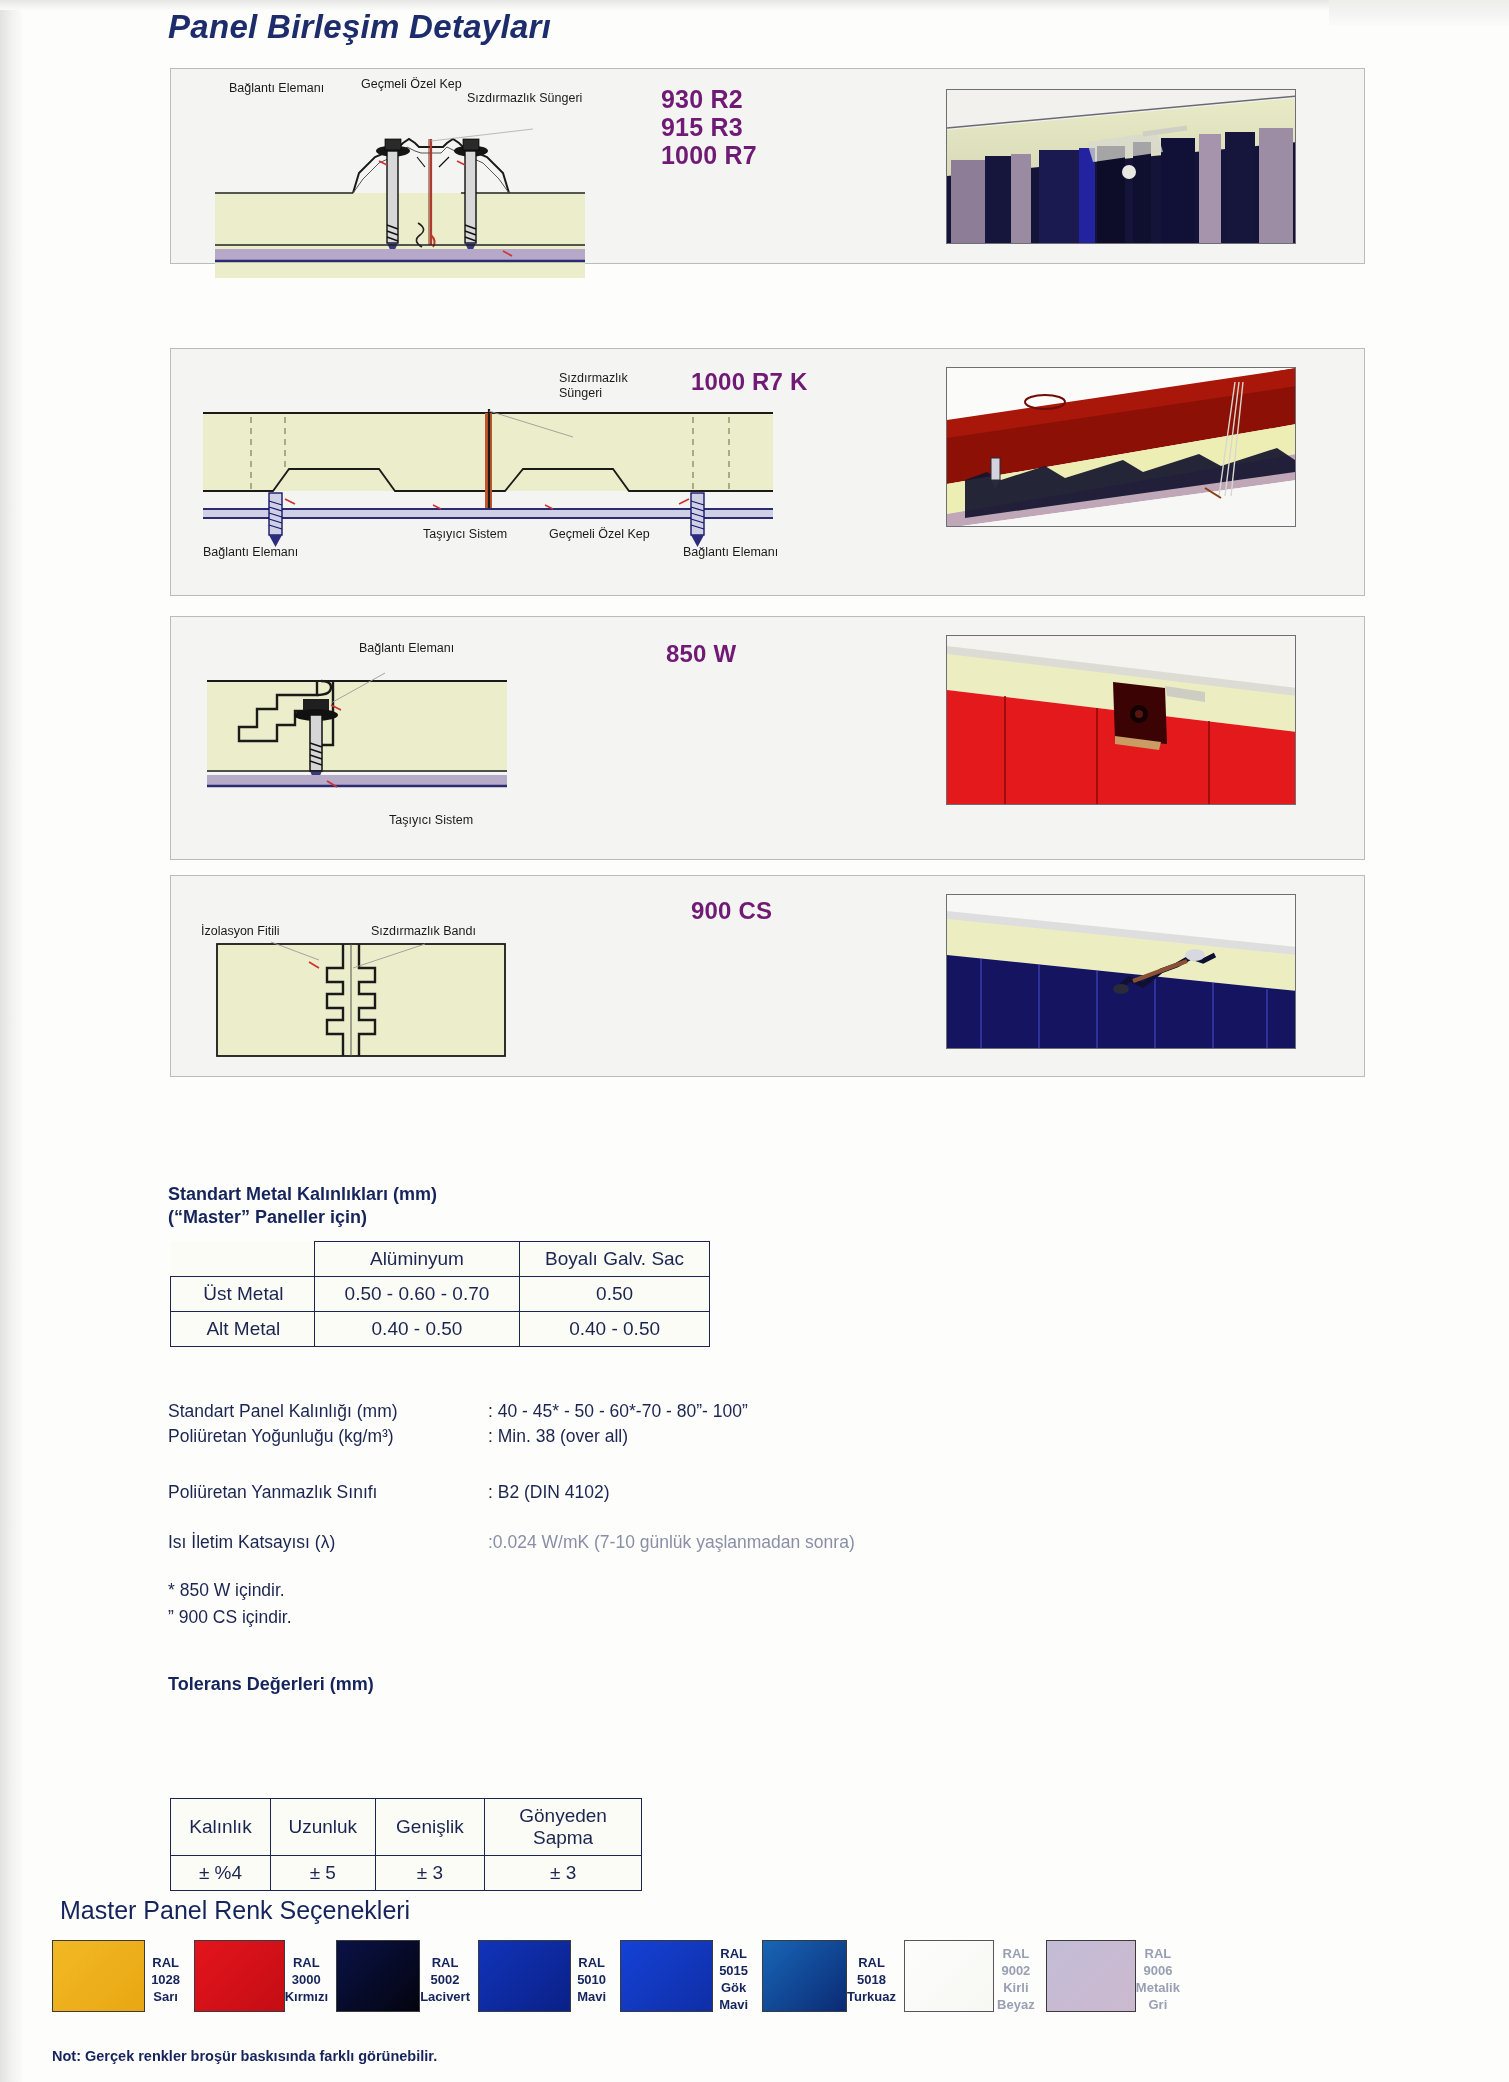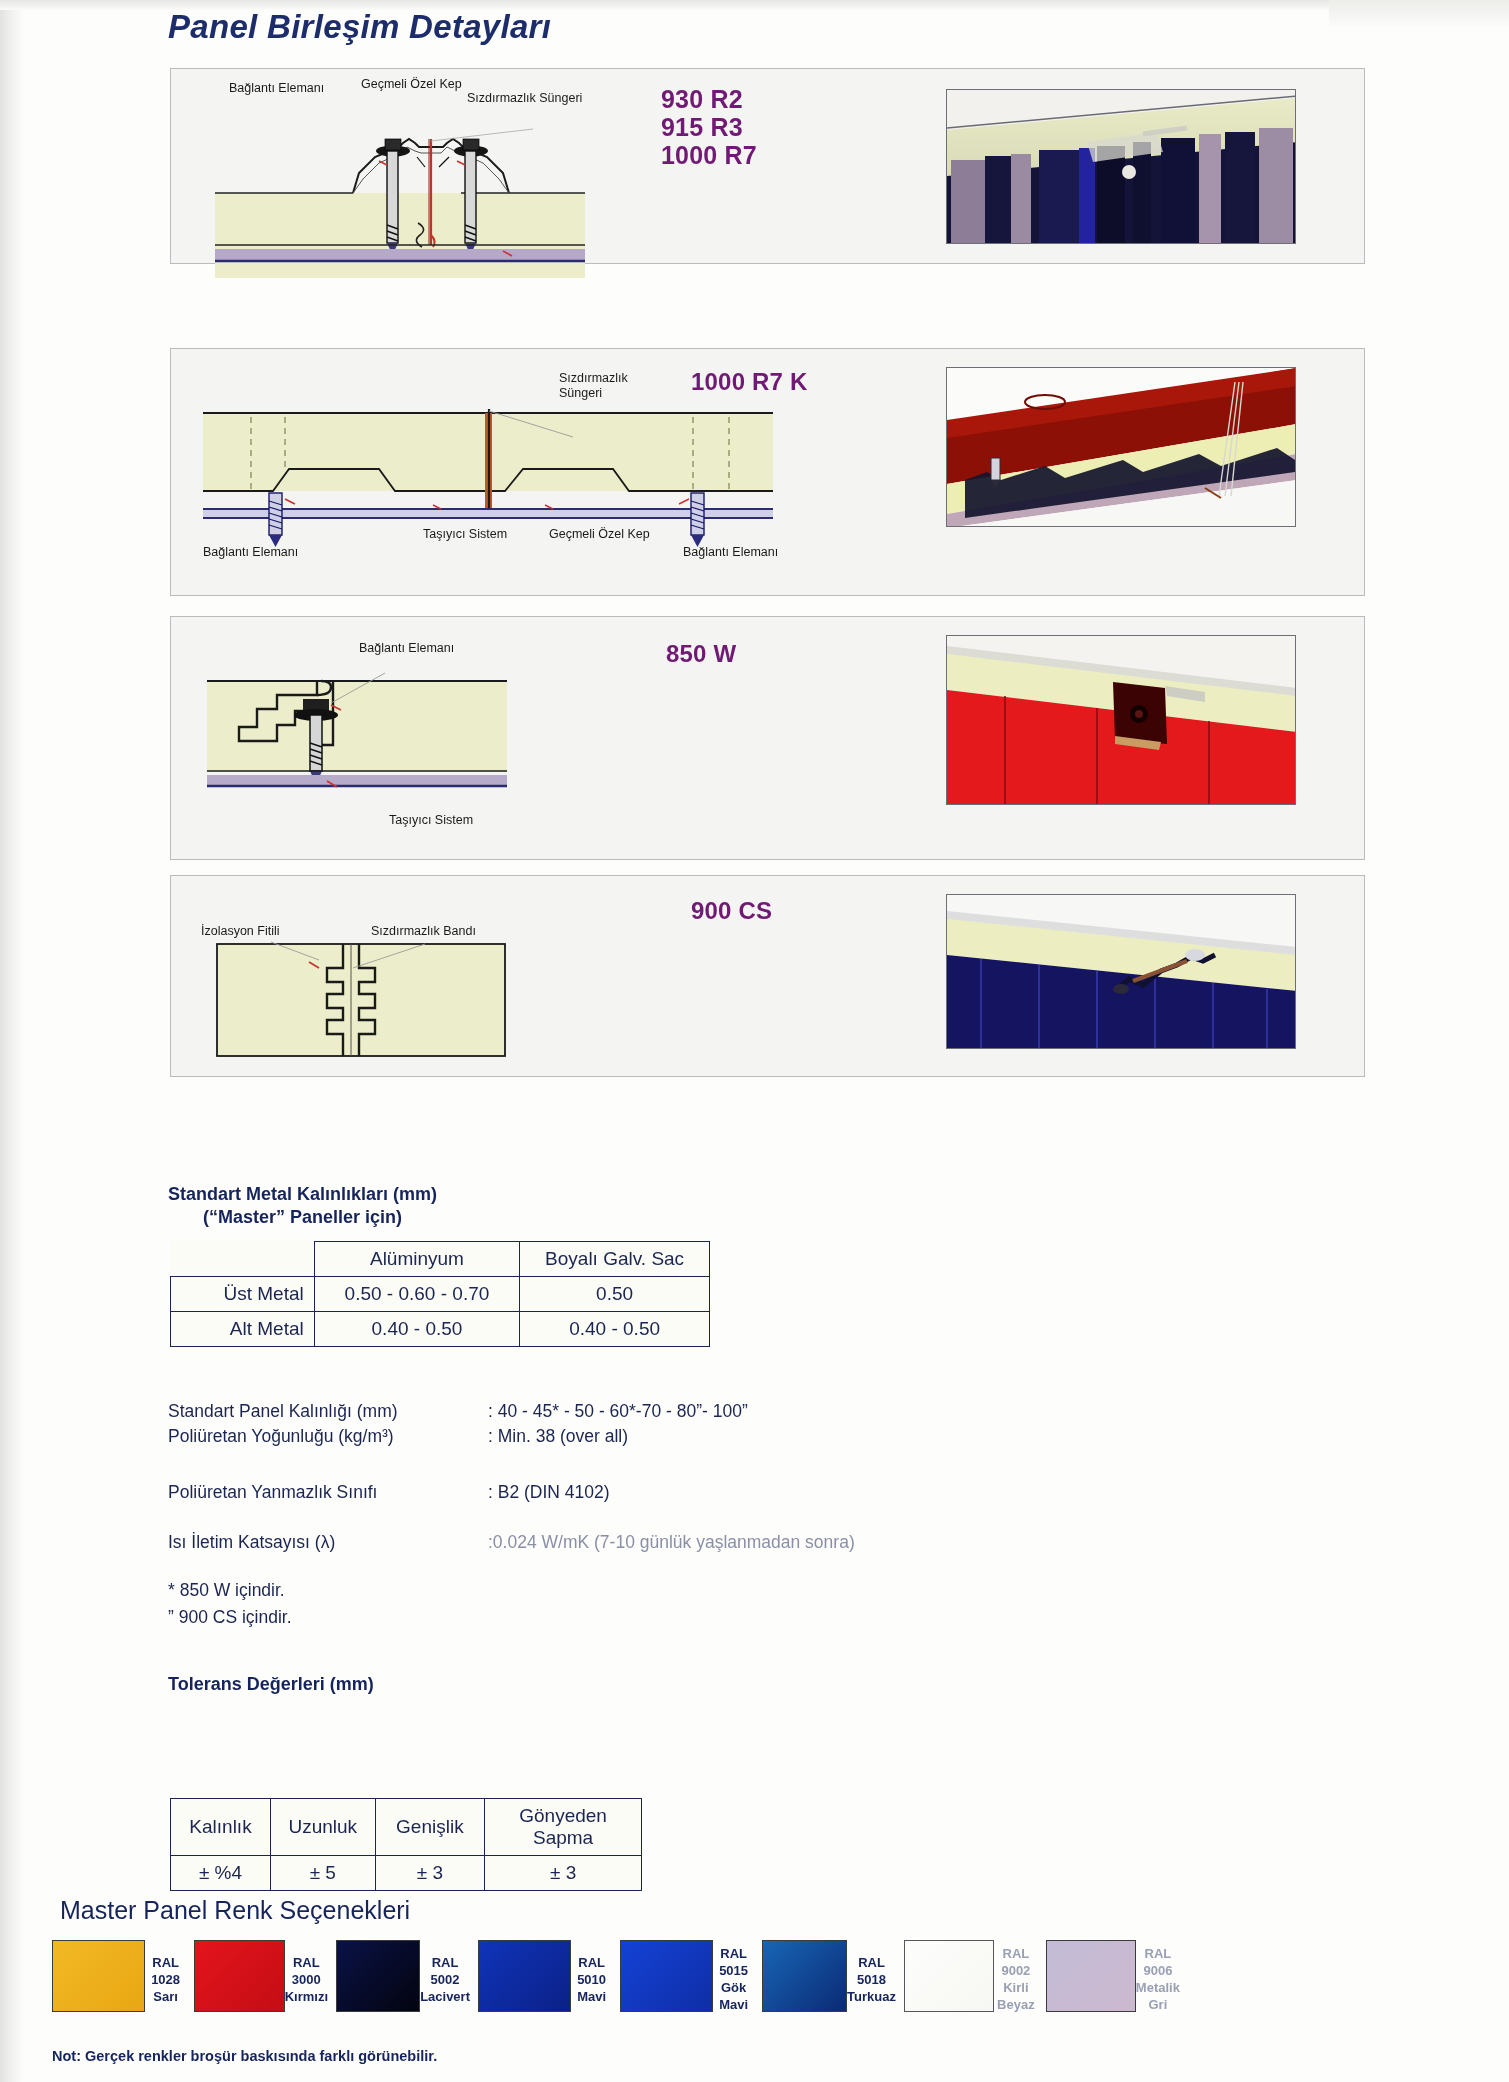--- a/index.html
+++ b/index.html
@@ -86,21 +86,20 @@
   }
 
   
   .sec-head {
     position: absolute;
     font-weight: bold;
     font-size: 18px;
     color: #16245c;
     line-height: 1.28;
     white-space: pre-line;
-    text-align: center;
   }
   .spec-block {
     position: absolute;
     font-size: 17.5px;
     color: #1b2550;
     line-height: 1.45;
   }
   .spec-row { display: flex; }
   .spec-label { width: 320px; }
   .spec-value { }
@@ -119,21 +118,21 @@
     font-size: 19px;
     color: #1b2550;
     background: #fcfcf7;
   }
   table.tbl td, table.tbl th {
     border: 1.5px solid #1b2550;
     padding: 6px 10px;
     text-align: center;
     font-weight: normal;
   }
-  table.tbl td.rowhead { text-align: right; padding-left: 12px; margin-left: 48px; }
+  table.tbl td.rowhead { text-align: center; padding-left: 12px; margin-left: 48px; }
   .noborder { border: none !important; background: transparent !important; }
 
   
   .colors-head {
     position: absolute;
     left: 60px;
     top: 1896px;
     font-size: 25px;
     color: #16245c;
   }

